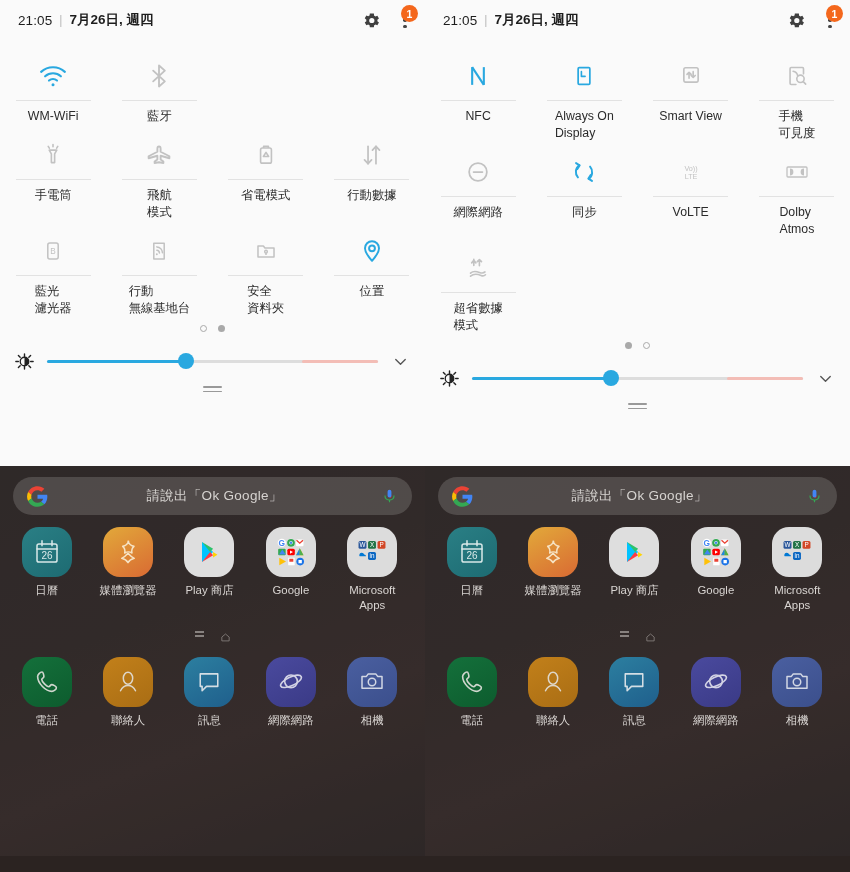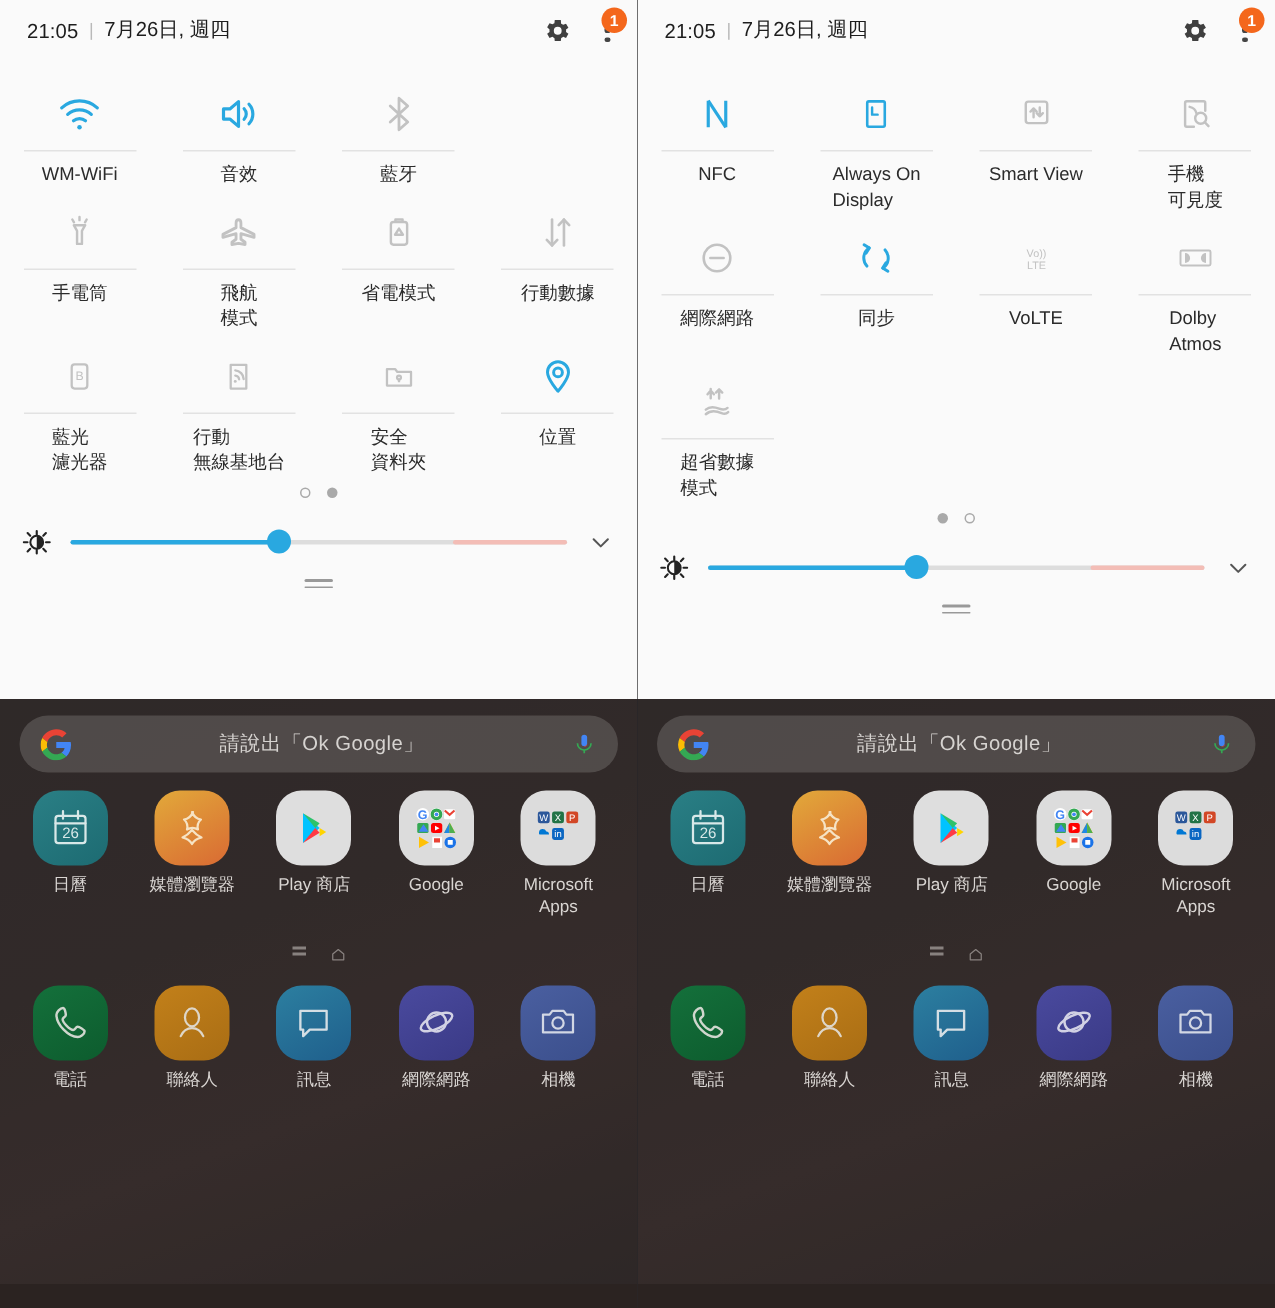--- a/index.html
+++ b/index.html
@@ -17,21 +17,21 @@
   .qpanel {
     position: absolute; top: 0; left: 0; width: 425px; height: 466px;
     background: #fafafa;
   }
   .qp-status {
     height: 40px; display: flex; align-items: center; padding: 0 18px;
     position: relative;
   }
   .qp-time { font-size: 13.5px; color: #1d1d1d; letter-spacing: .1px; }
   .qp-sep { color: #b9b9b9; margin: 0 7px; font-size: 12px; }
-  .qp-date { font-size: 13.5px; color: #1d1d1d; }
+  .qp-date { font-size: 13.5px; color: #1d1d1d; font-weight: bold; }
   .qp-actions { position: absolute; right: 10px; top: 0; height: 40px; display: flex; align-items: center; gap: 14px; }
   .ico-gear { width: 19px; height: 19px; display:block; }
   .kebab-wrap { position: relative; width: 20px; height: 22px; display:flex; align-items:center; justify-content:center;}
   .kebab { display: flex; flex-direction: column; gap: 3px; align-items: center; }
   .kebab i { width: 3.4px; height: 3.4px; border-radius: 50%; background: #444; display: block; }
   .badge {
     position: absolute; top: -4px; left: 6px;
     min-width: 17px; height: 17px; border-radius: 50%;
     background: #f4671c; color: #fff; font-size: 10.5px;
     display: flex; align-items: center; justify-content: center;
@@ -140,31 +140,20 @@
             <span class="tile-ico">
               <svg width="30" height="30" viewBox="0 0 24 24" fill="none" stroke="#29a8e0" stroke-width="1.7" stroke-linecap="round">
                   <path d="M2.5 8.7a14 14 0 0 1 19 0"></path>
                   <path d="M5.7 12.2a9.4 9.4 0 0 1 12.6 0"></path>
                   <path d="M8.8 15.6a5 5 0 0 1 6.4 0"></path>
                   <circle cx="12" cy="19" r="1.2" fill="#29a8e0" stroke="none"></circle>
                 </svg>
             </span>
             <span class="tile-rule"></span>
             <span class="tile-label">WM-WiFi</span>
-          </div>
-          <div class="qp-tile">
-            <span class="tile-ico">
-              <svg width="30" height="30" viewBox="0 0 24 24" fill="none" stroke="#29a8e0" stroke-width="1.7" stroke-linejoin="round">
-                  <path d="M4 9.3h3.4L12 5.4v13.2L7.4 14.7H4z"></path>
-                  <path d="M15 9.2a4 4 0 0 1 0 5.6" stroke-linecap="round"></path>
-                  <path d="M17.6 6.8a7.6 7.6 0 0 1 0 10.4" stroke-linecap="round"></path>
-                </svg>
-            </span>
-            <span class="tile-rule"></span>
-            <span class="tile-label">音效</span>
           </div>
           <div class="qp-tile">
             <span class="tile-ico">
               <svg width="28" height="28" viewBox="0 0 24 24" fill="none" stroke="#c2c2c2" stroke-width="1.6" stroke-linecap="round" stroke-linejoin="round">
                   <path d="M7 7.4 17 16.6 12 21V3l5 4.4L7 16.6"></path>
                 </svg>
             </span>
             <span class="tile-rule"></span>
             <span class="tile-label">藍牙</span>
           </div>

